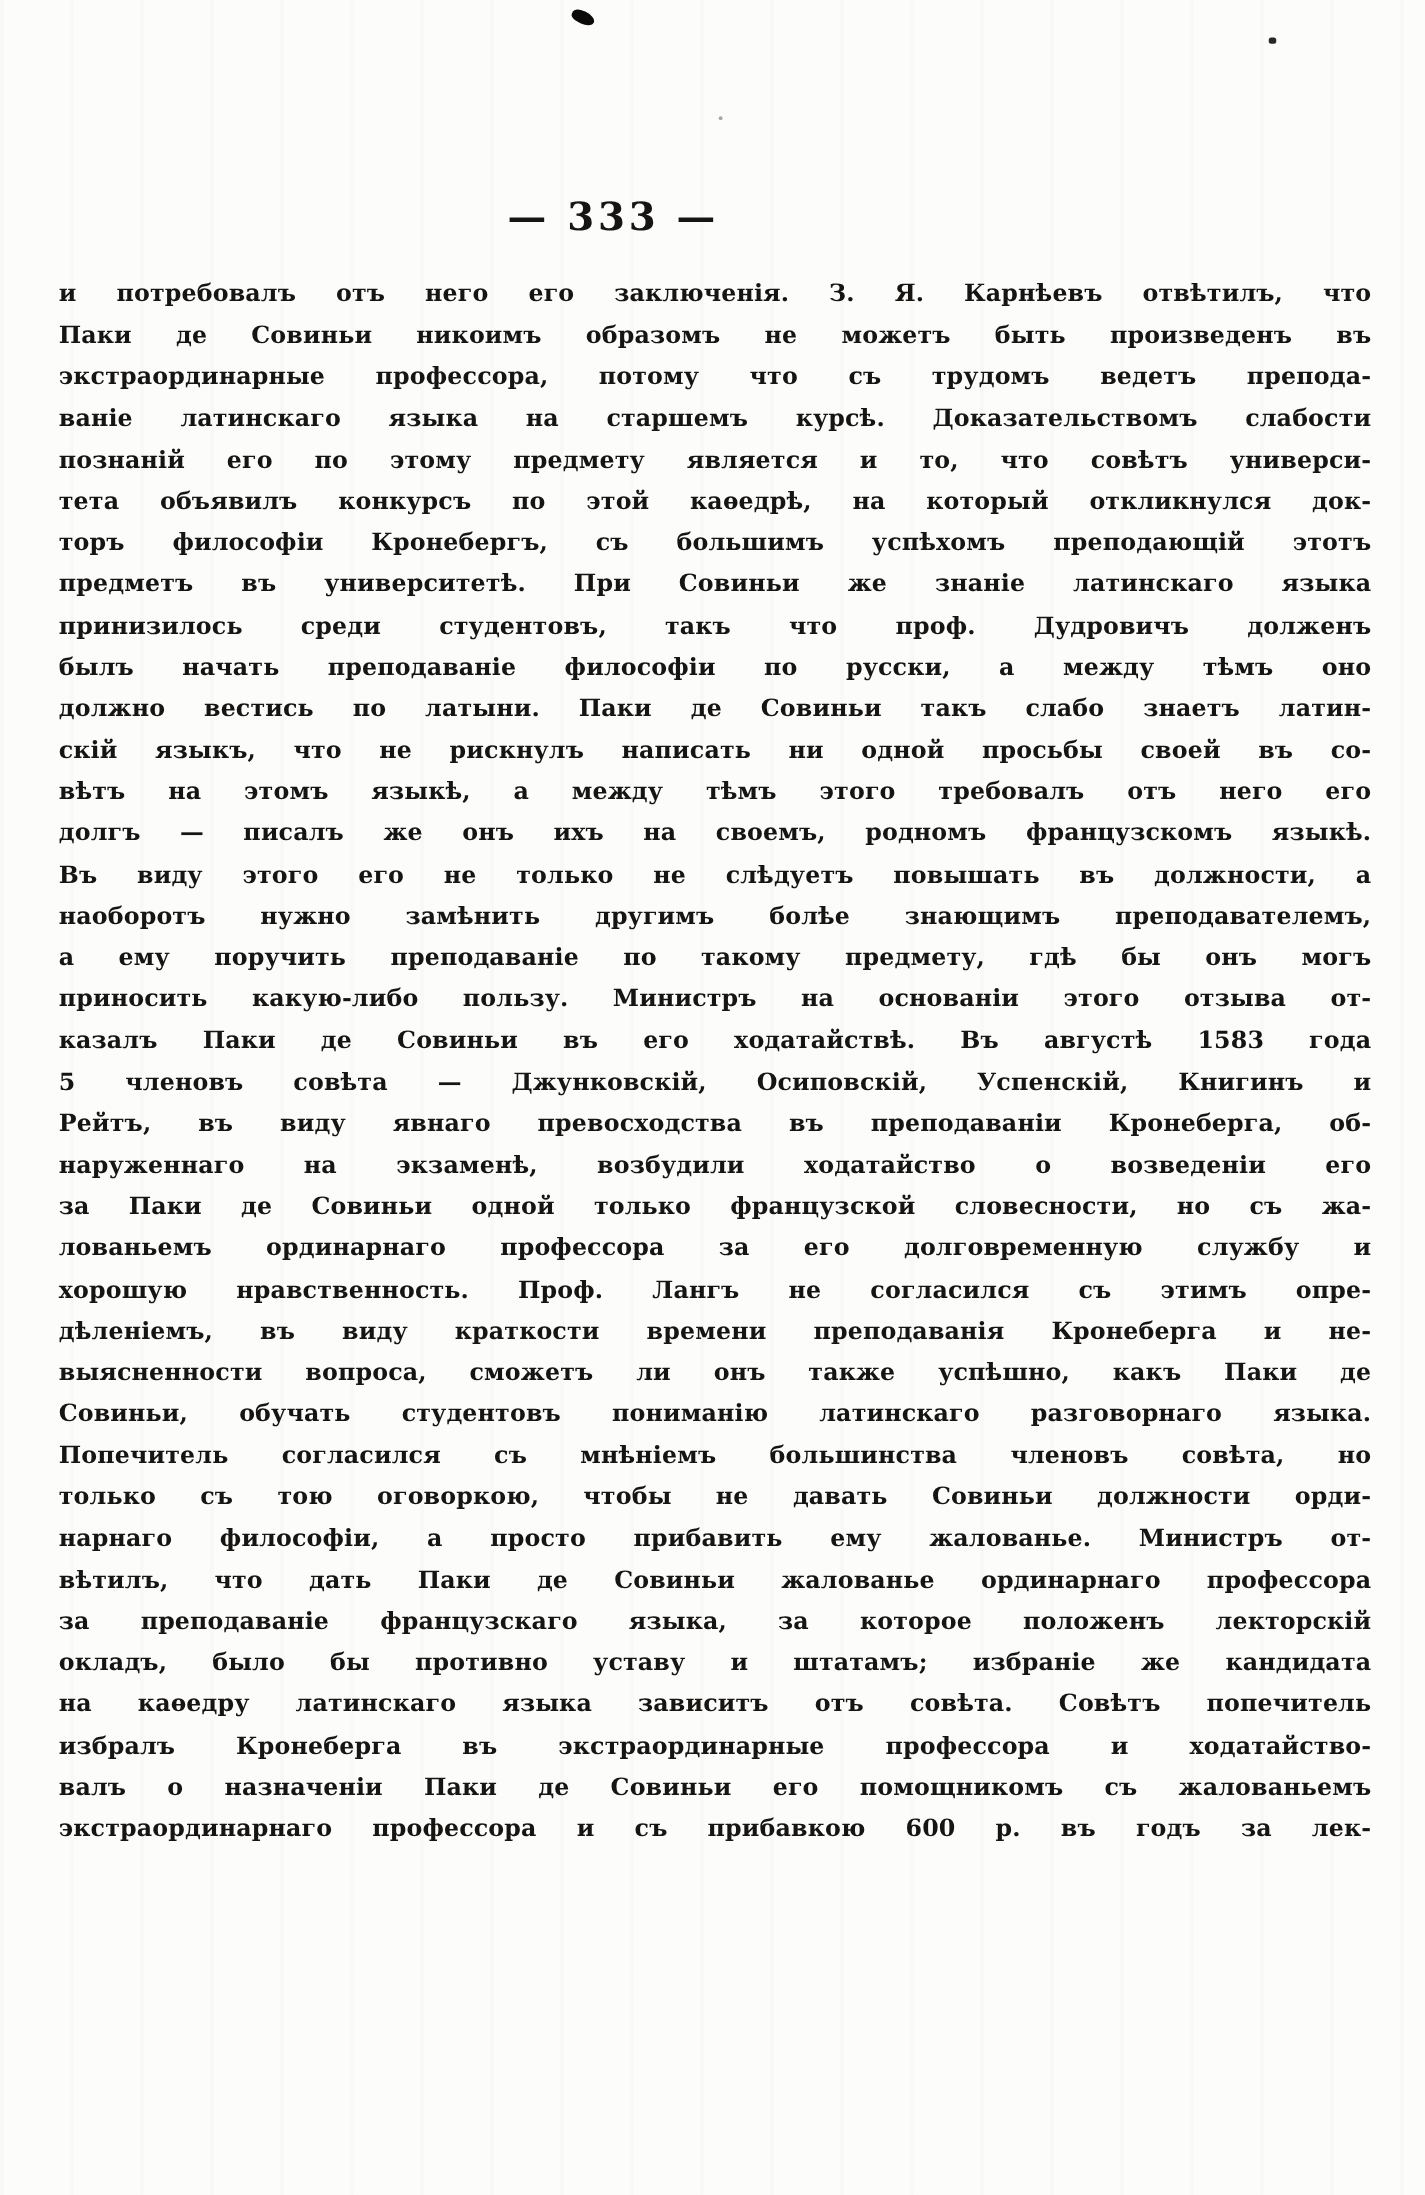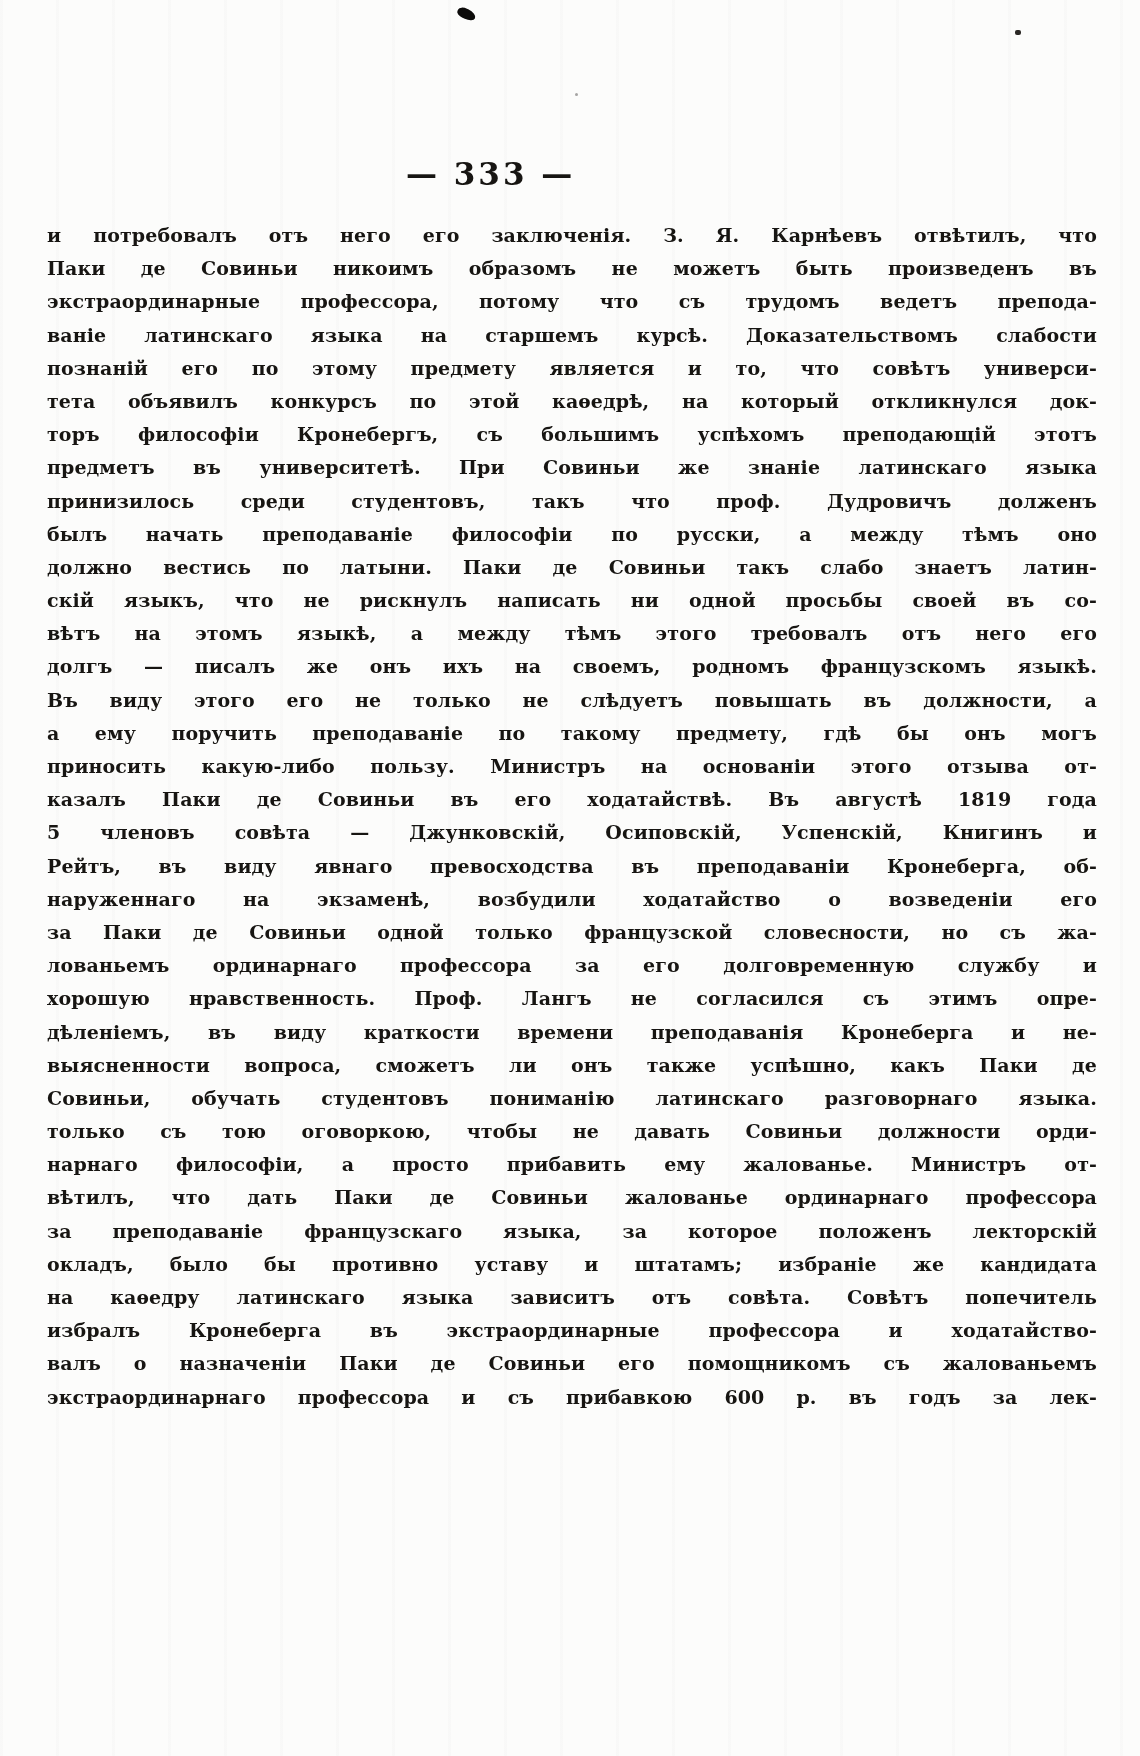--- a/index.html
+++ b/index.html
@@ -109,32 +109,34 @@
       <div class="text-line">тета объявилъ конкурсъ по этой каѳедрѣ, на который откликнулся док-</div>
       <div class="text-line">торъ философіи Кронебергъ, съ большимъ успѣхомъ преподающій этотъ</div>
       <div class="text-line">предметъ въ университетѣ. При Совиньи же знаніе латинскаго языка</div>
       <div class="text-line">принизилось среди студентовъ, такъ что проф. Дудровичъ долженъ</div>
       <div class="text-line">былъ начать преподаваніе философіи по русски, а между тѣмъ оно</div>
       <div class="text-line">должно вестись по латыни. Паки де Совиньи такъ слабо знаетъ латин-</div>
       <div class="text-line">скій языкъ, что не рискнулъ написать ни одной просьбы своей въ со-</div>
       <div class="text-line">вѣтъ на этомъ языкѣ, а между тѣмъ этого требовалъ отъ него его</div>
       <div class="text-line">долгъ — писалъ же онъ ихъ на своемъ, родномъ французскомъ языкѣ.</div>
       <div class="text-line">Въ виду этого его не только не слѣдуетъ повышать въ должности, а</div>
+      <div class="text-line">наоборотъ нужно замѣнить другимъ болѣе знающимъ преподавателемъ,</div>
       <div class="text-line">а ему поручить преподаваніе по такому предмету, гдѣ бы онъ могъ</div>
       <div class="text-line">приносить какую-либо пользу. Министръ на основаніи этого отзыва от-</div>
-      <div class="text-line">казалъ Паки де Совиньи въ его ходатайствѣ. Въ августѣ 1819 года</div>
+      <div class="text-line">казалъ Паки де Совиньи въ его ходатайствѣ. Въ августѣ 1583 года</div>
       <div class="text-line">5 членовъ совѣта — Джунковскій, Осиповскій, Успенскій, Книгинъ и</div>
       <div class="text-line">Рейтъ, въ виду явнаго превосходства въ преподаваніи Кронеберга, об-</div>
       <div class="text-line">наруженнаго на экзаменѣ, возбудили ходатайство о возведеніи его</div>
       <div class="text-line">за Паки де Совиньи одной только французской словесности, но съ жа-</div>
       <div class="text-line">лованьемъ ординарнаго профессора за его долговременную службу и</div>
       <div class="text-line">хорошую нравственность. Проф. Лангъ не согласился съ этимъ опре-</div>
       <div class="text-line">дѣленіемъ, въ виду краткости времени преподаванія Кронеберга и не-</div>
       <div class="text-line">выясненности вопроса, сможетъ ли онъ также успѣшно, какъ Паки де</div>
       <div class="text-line">Совиньи, обучать студентовъ пониманію латинскаго разговорнаго языка.</div>
+      <div class="text-line">Попечитель согласился съ мнѣніемъ большинства членовъ совѣта, но</div>
       <div class="text-line">только съ тою оговоркою, чтобы не давать Совиньи должности орди-</div>
       <div class="text-line">нарнаго философіи, а просто прибавить ему жалованье. Министръ от-</div>
       <div class="text-line">вѣтилъ, что дать Паки де Совиньи жалованье ординарнаго профессора</div>
       <div class="text-line">за преподаваніе французскаго языка, за которое положенъ лекторскій</div>
       <div class="text-line">окладъ, было бы противно уставу и штатамъ; избраніе же кандидата</div>
       <div class="text-line">на каѳедру латинскаго языка зависитъ отъ совѣта. Совѣтъ попечитель</div>
       <div class="text-line">избралъ Кронеберга въ экстраординарные профессора и ходатайство-</div>
       <div class="text-line">валъ о назначеніи Паки де Совиньи его помощникомъ съ жалованьемъ</div>
       <div class="text-line">экстраординарнаго профессора и съ прибавкою 600 р. въ годъ за лек-</div>
     </div>

